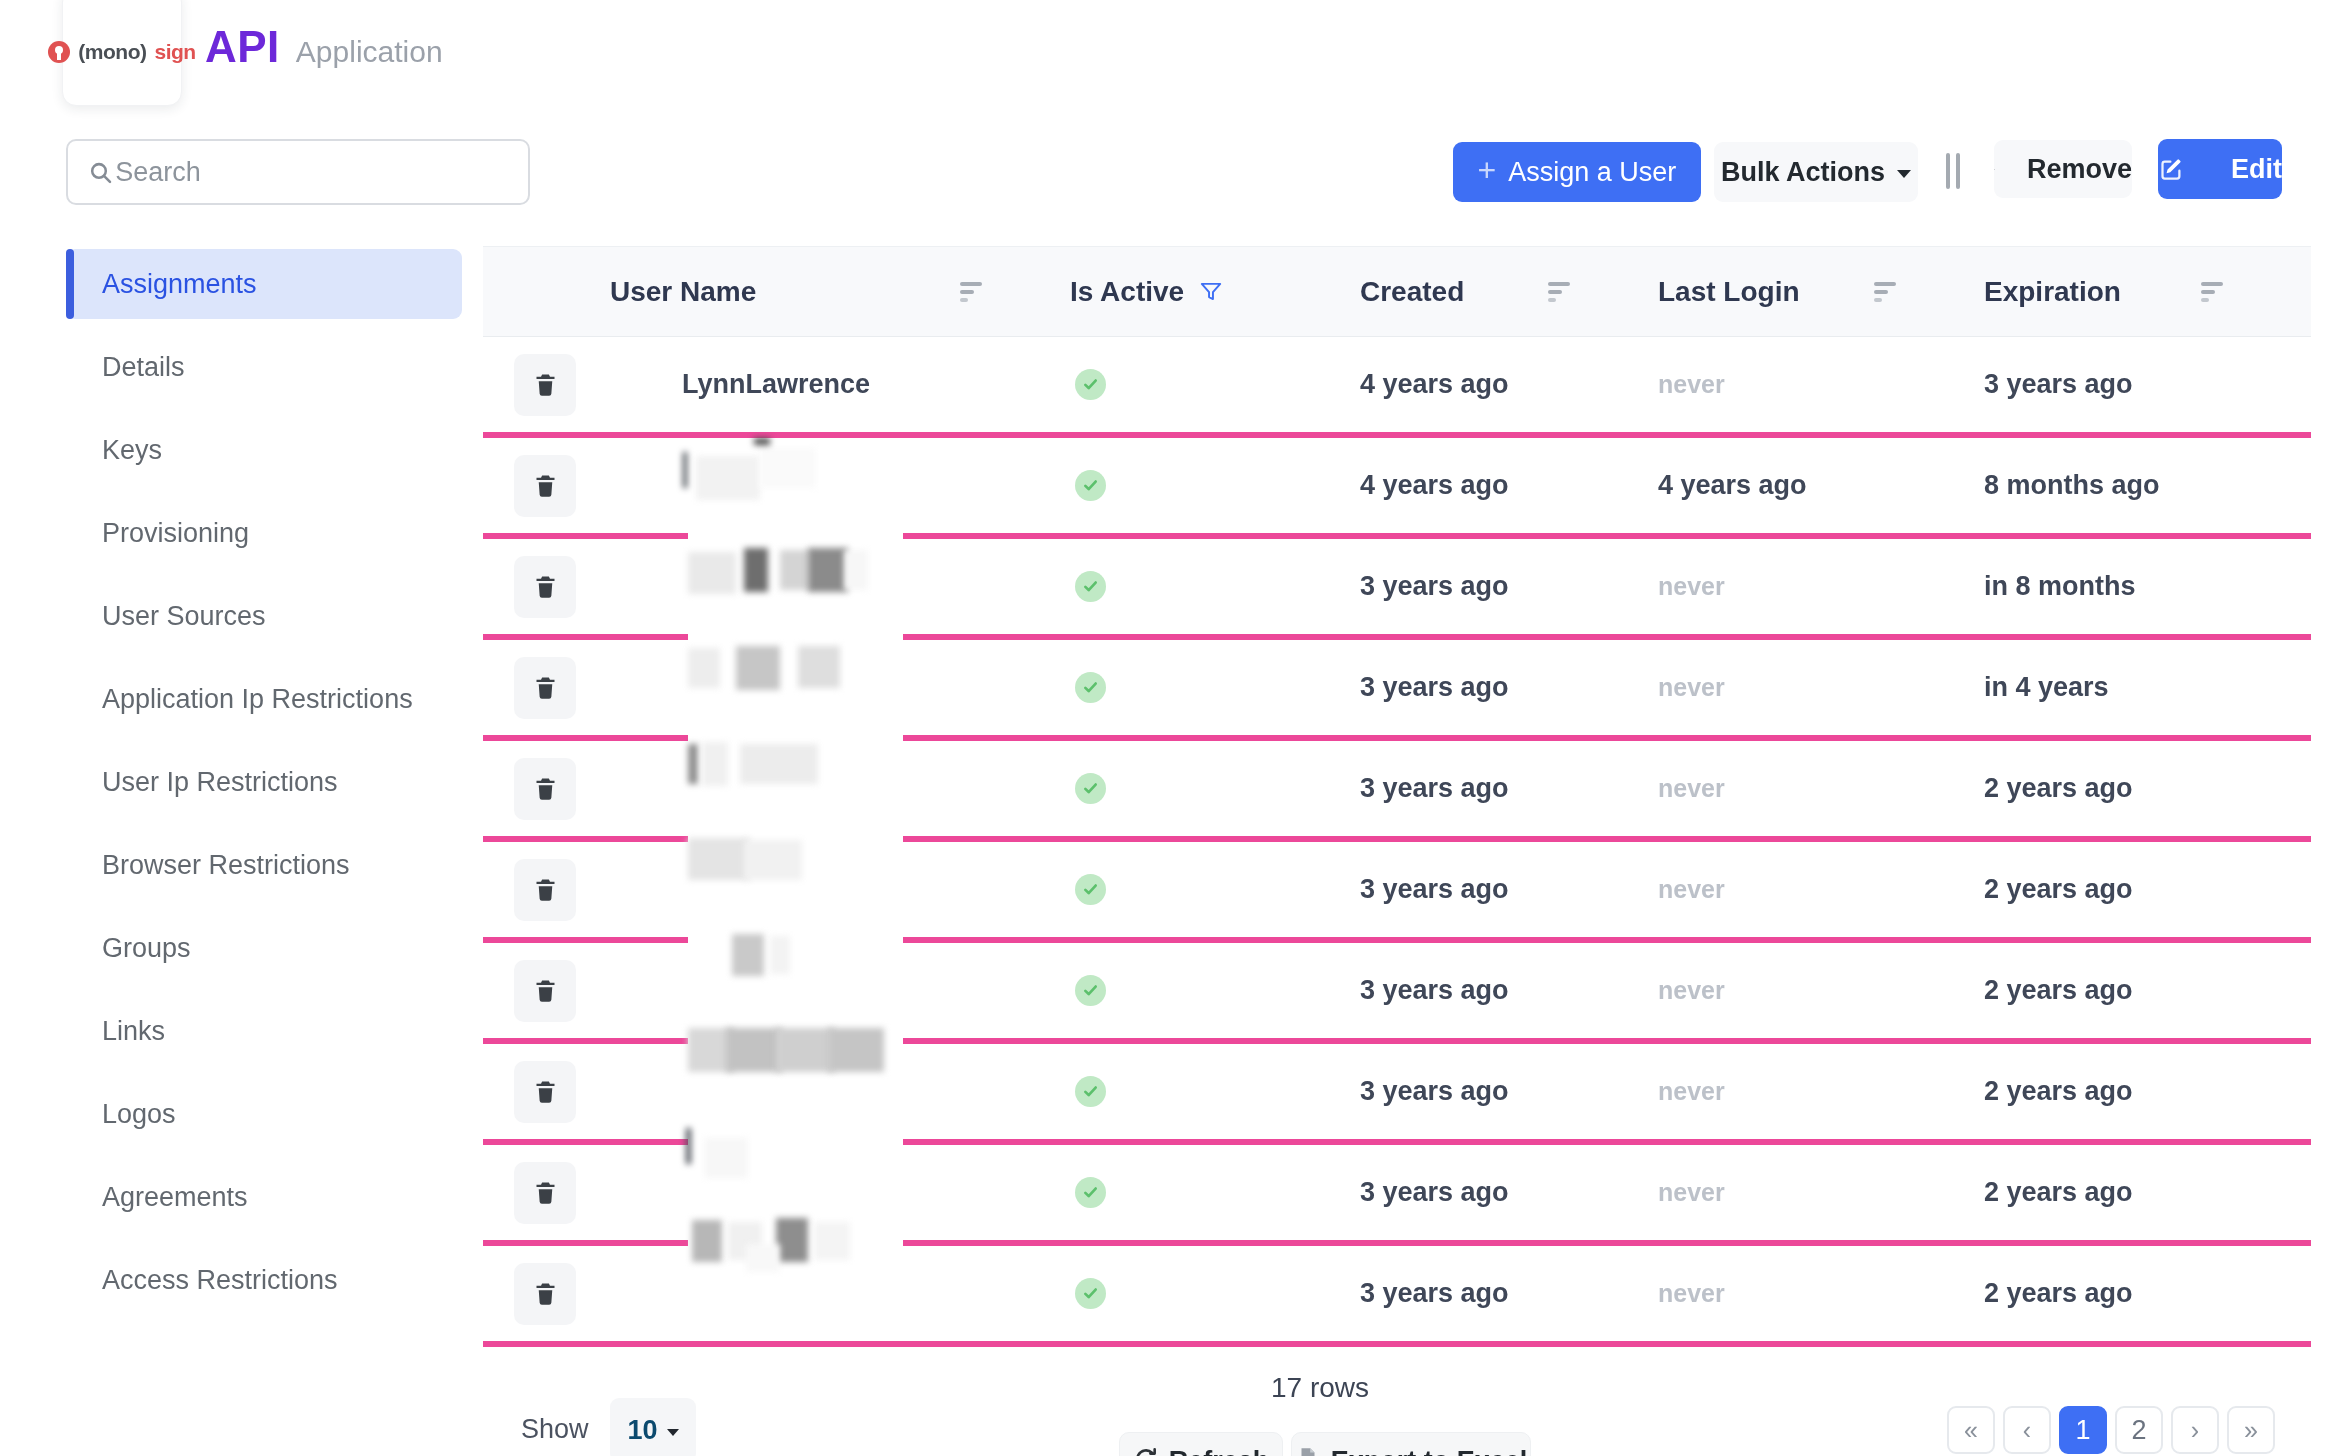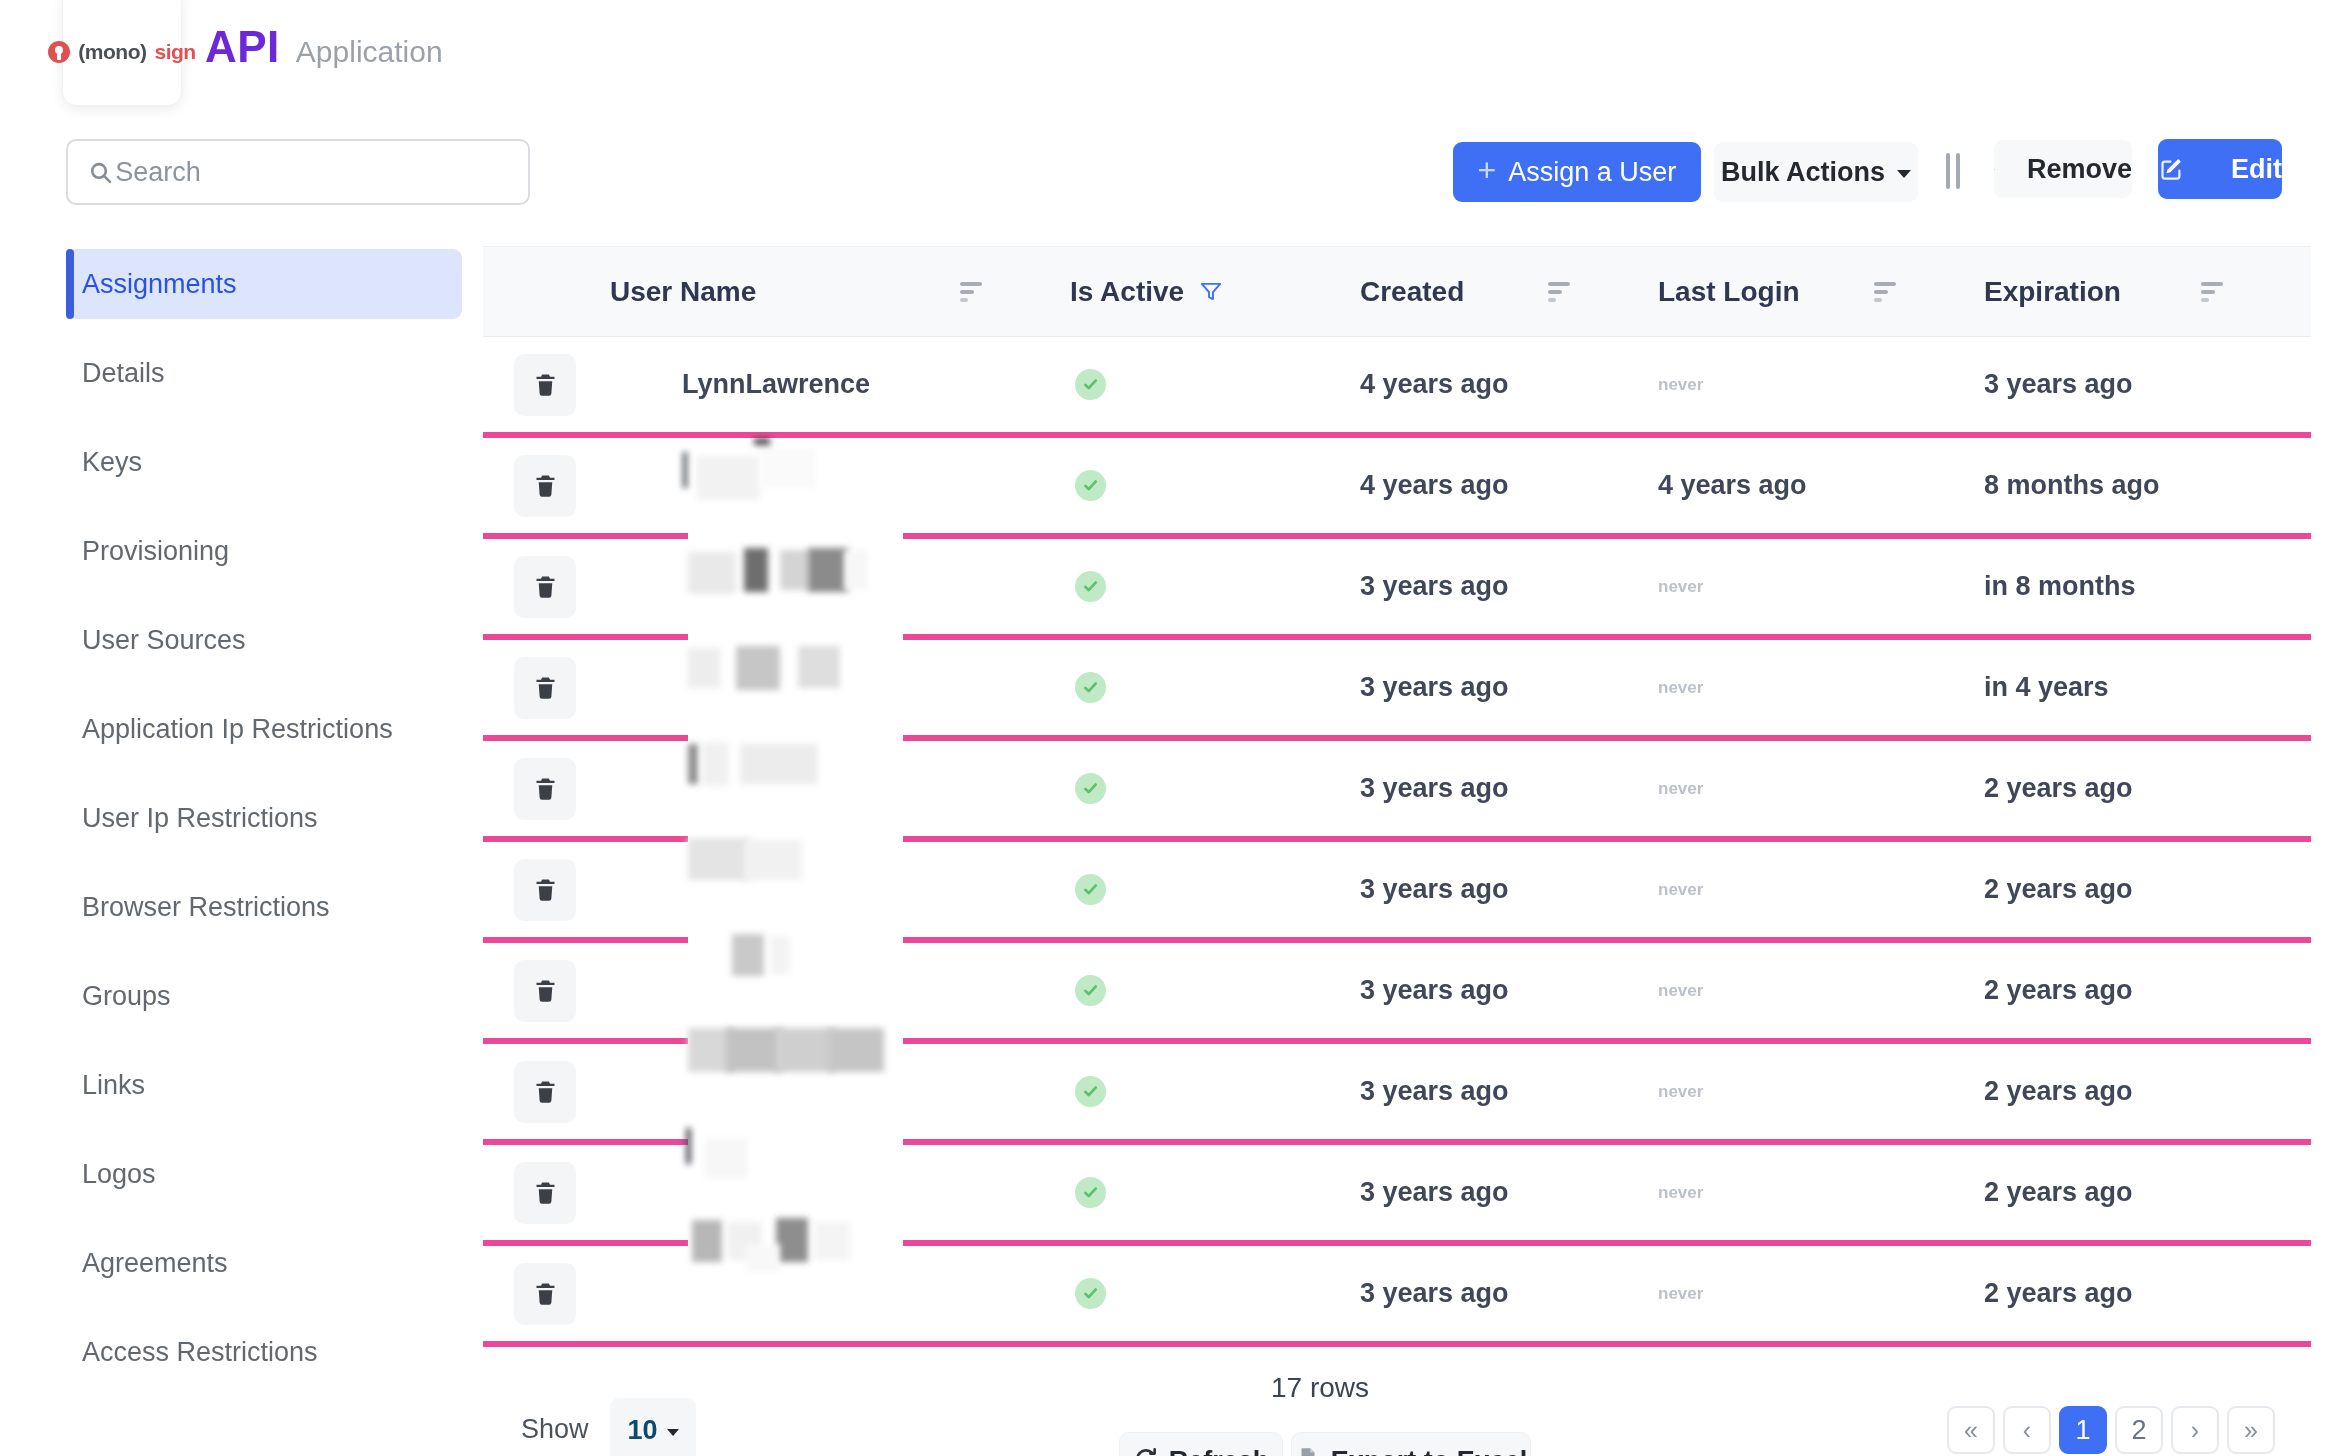--- a/index.html
+++ b/index.html
@@ -32,22 +32,22 @@
   .btn-assign .plus{font-size:32px;font-weight:400;color:rgba(255,255,255,.72);margin-top:-3px;}
   .btn-bulk{left:1714px;top:142px;width:204px;height:60px;}
   .caret{width:0;height:0;border-left:7px solid transparent;border-right:7px solid transparent;
     border-top:8px solid #23292f;margin-top:4px;}
   .toolbar-sep{position:absolute;left:1946px;top:153px;height:36px;display:flex;gap:6px;}
   .toolbar-sep i{display:block;width:4px;height:36px;background:#a4aab1;border-radius:2px;}
   .btn-remove{left:1994px;top:140px;width:138px;height:58px;gap:32px;}
   .btn-edit{left:2158px;top:139px;width:124px;height:60px;justify-content:space-between;}
   
   .sidebar{position:absolute;left:66px;top:249px;width:396px;}
-  .side-item{position:relative;height:70px;margin-bottom:19px;display:flex;align-items:center;
-    padding-left:16px;font-size:27px;color:#62686f;border-radius:9px;cursor:pointer;box-sizing:border-box;}
+  .side-item{position:relative;height:70px;margin-bottom:13px;display:flex;align-items:center;
+    padding-left:36px;font-size:27px;color:#62686f;border-radius:9px;cursor:pointer;box-sizing:border-box;}
   .side-item.active{background:#dce5fb;color:#2a52e2;font-weight:500;}
   .side-item.active::before{content:"";position:absolute;left:0;top:0;bottom:0;width:8px;
     background:#3c5ede;border-radius:5px;}
   
   .table{position:absolute;left:483px;top:246px;width:1828px;}
   .thead{display:grid;grid-template-columns:127px 460px 290px 298px 326px 327px;height:89px;
     background:#f8f9fb;border-top:1px solid #edf0f3;border-bottom:1px solid #e9ecef;align-items:center;}
   .th{display:flex;align-items:center;font-size:28px;font-weight:600;color:#2f3850;}
   .th .spacer{flex:1;}
   .th .pad-r{margin-right:88px;}
@@ -56,21 +56,21 @@
   .sort-icon i:nth-child(1){width:22px;}
   .sort-icon i:nth-child(2){width:14px;}
   .sort-icon i:nth-child(3){width:8px;background:#c3c8ce;}
   .trow{display:grid;grid-template-columns:127px 460px 290px 298px 326px 327px;height:95px;
     border-bottom:6px solid #ec4899;align-items:center;font-size:27px;color:#3f4758;font-weight:bold;}
   .cell-user{padding-left:72px;}
   .cell-active{padding-left:5px;}
   .trash-btn{width:62px;height:62px;margin-left:31px;border-radius:10px;background:#f4f5f7;
     display:flex;align-items:center;justify-content:center;cursor:pointer;}
   .check{width:31px;height:31px;border-radius:50%;background:#c0e9c5;display:flex;align-items:center;justify-content:center;}
-  .muted{color:#bcc1c9;font-size:17px;}
+  .muted{color:#bcc1c9;font-size:25px;}
   
   .redact-overlay{position:absolute;left:688px;top:438px;width:215px;height:852px;background:#fff;}
   .redact-overlay .blk{position:absolute;filter:blur(3px);}
   
   .show-label{position:absolute;left:521px;top:1414px;font-size:27px;color:#4b5260;}
   .pagesize-btn{position:absolute;left:610px;top:1398px;width:86px;height:64px;background:#f5f6f8;
     border-radius:9px;display:flex;align-items:center;justify-content:center;gap:9px;cursor:pointer;}
   .pagesize-btn .v{font-size:27px;font-weight:700;color:#0c4a6e;}
   .pagesize-btn .caret{border-top-color:#22272e;border-left-width:6px;border-right-width:6px;border-top-width:7px;}
   .rows-count{position:absolute;left:1180px;top:1372px;width:280px;text-align:center;font-size:28px;color:#3c4454;}

